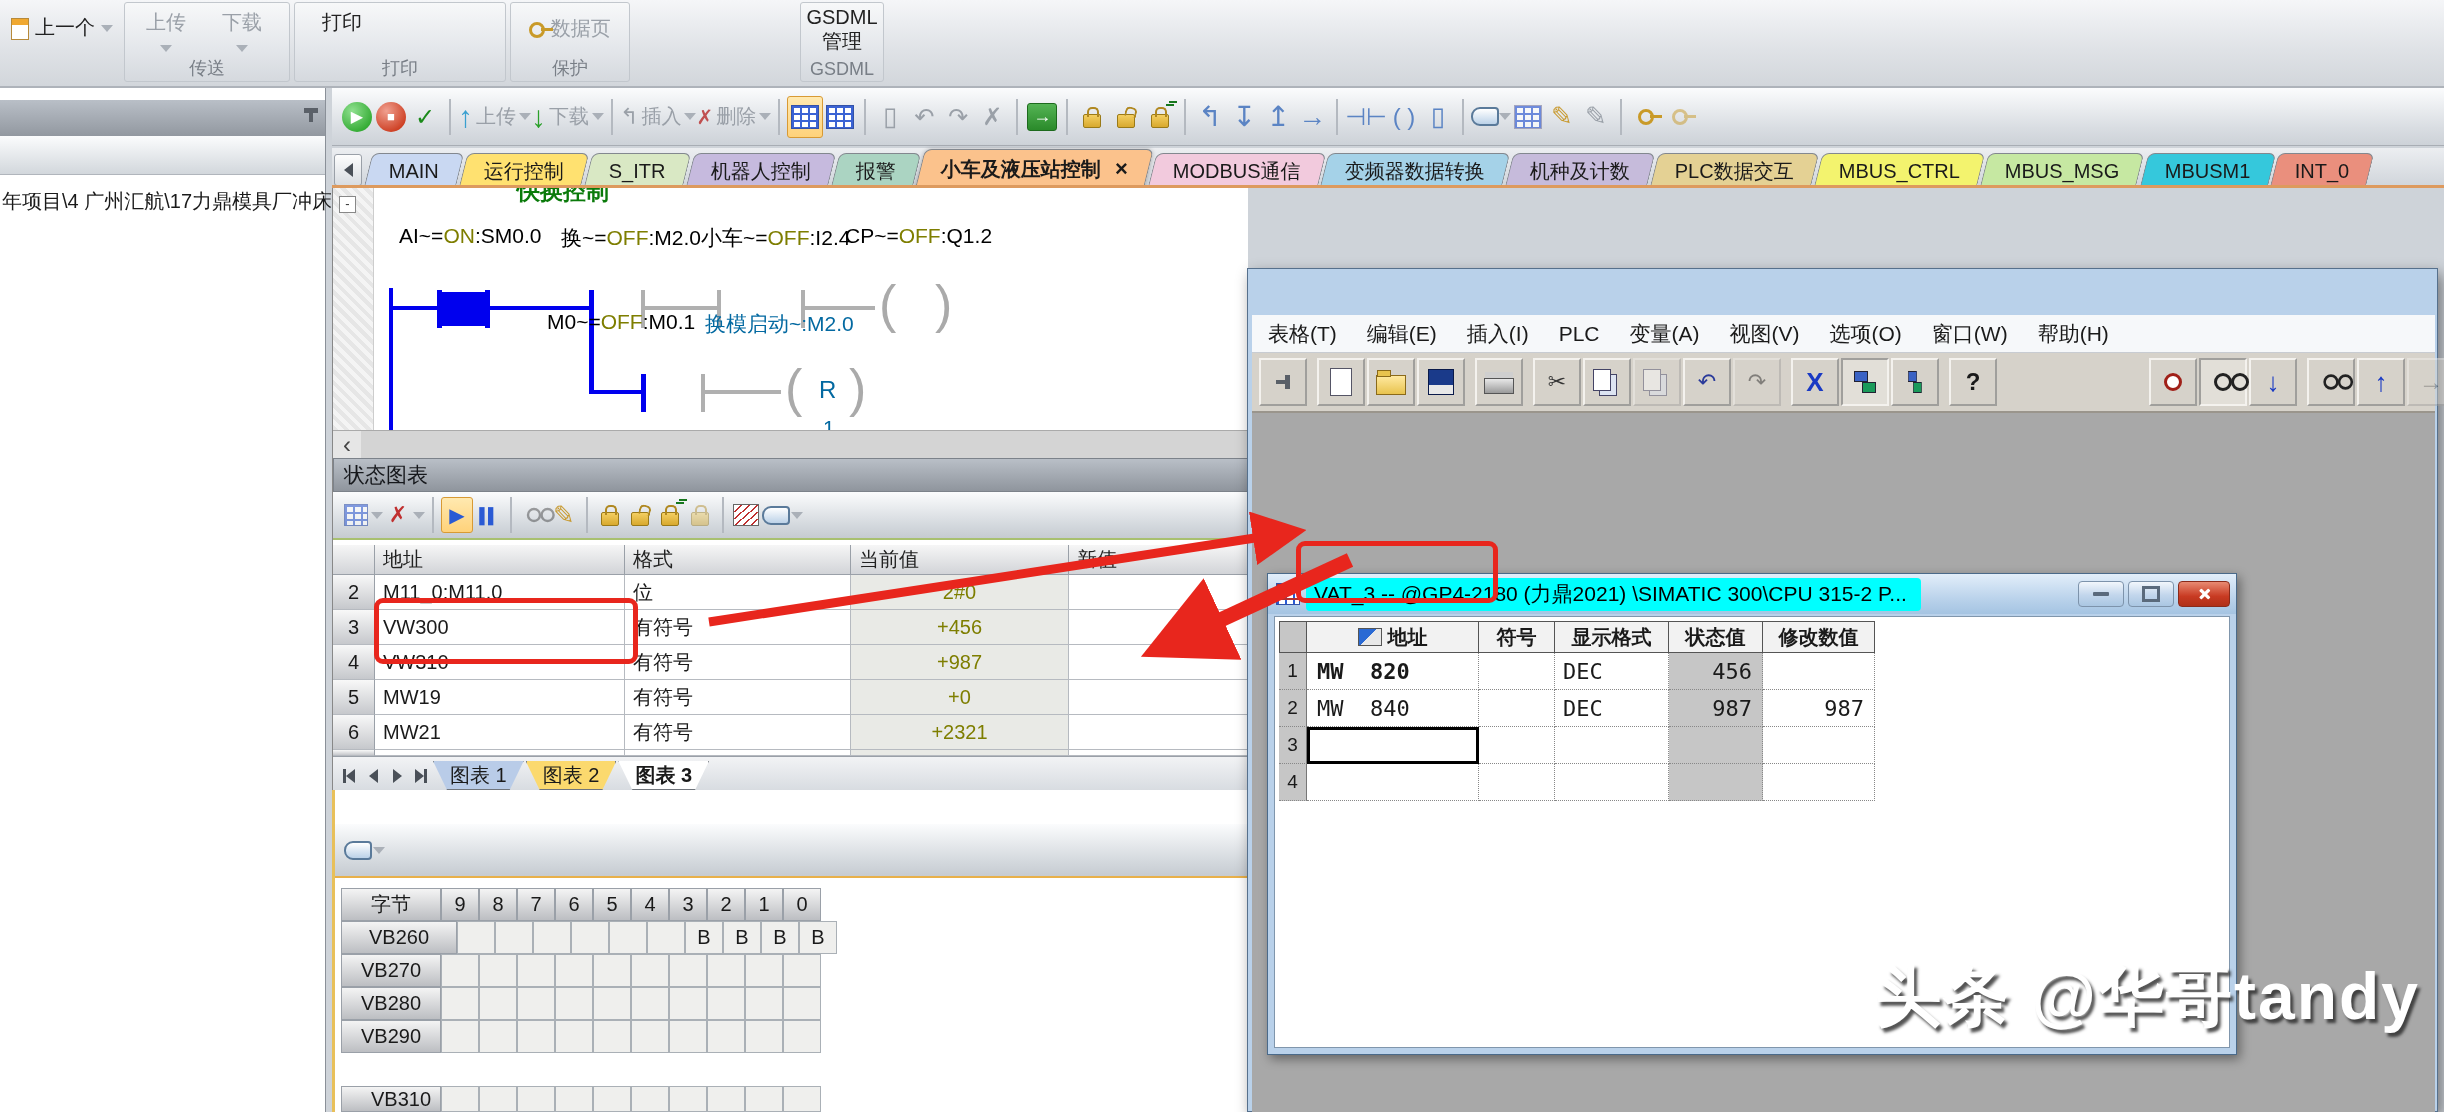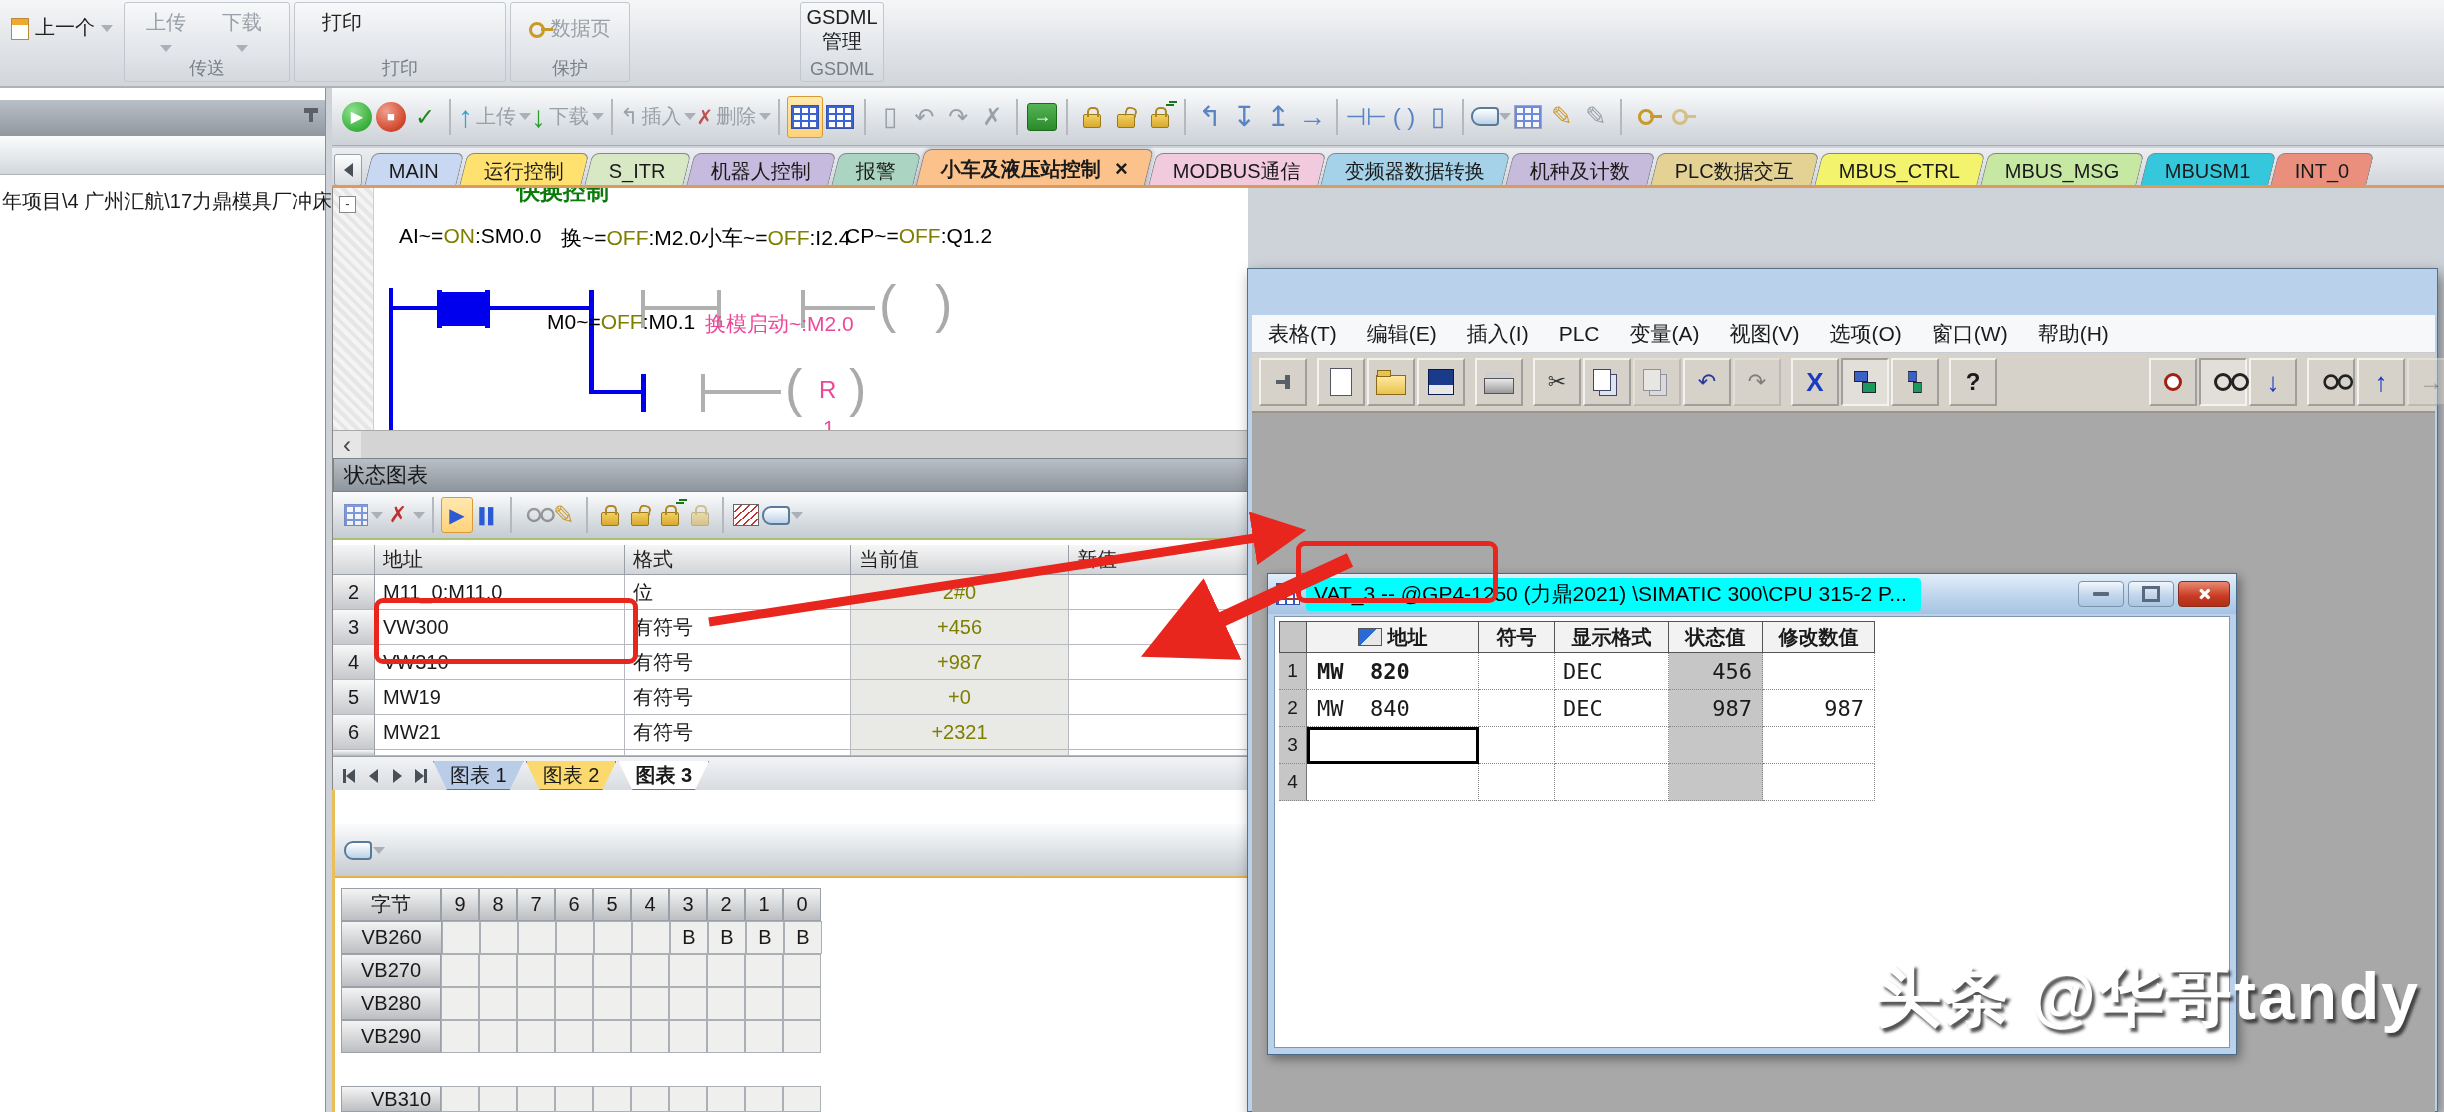--- a/index.html
+++ b/index.html
@@ -49,21 +49,21 @@
   .tri-r{width:0;height:0;border-top:7px solid transparent;border-bottom:7px solid transparent;border-left:9px solid #4a5058;}
   .bar-v{width:3px;height:14px;background:#4a5058;}
   
   #editor{left:332px;top:188px;width:915px;height:270px;background:#fff;overflow:hidden;border-left:1px solid #888;}
   #editor .margin{position:absolute;left:0;top:0;width:40px;height:242px;background:repeating-linear-gradient(45deg,#e6e6e6 0 4px,#f4f4f4 4px 8px);border-right:1px solid #cdcdcd;}
   .minusbox{position:absolute;width:15px;height:15px;background:#fff;border:1px solid #888;font-size:13px;line-height:13px;text-align:center;color:#333;}
   .lline{position:absolute;background:#0000ee;}
   .gline{position:absolute;background:#b0b0b0;}
   .llabel{position:absolute;font-size:21px;white-space:nowrap;color:#000;}
   .state{color:#7e7e00;}
-  .glabel2{color:#ec4899;}
+  .glabel2{color:#0369a1;}
   .paren{position:absolute;font-size:52px;color:#aaaaaa;font-weight:normal;}
   #hscroll{position:absolute;left:0;top:242px;width:915px;height:28px;background:#d4d4d4;border-top:1px solid #aaa;}
   #hscroll .btn{position:absolute;left:0;top:0;width:28px;height:27px;background:#e6e6e6;display:flex;align-items:center;justify-content:center;}
   
   .ptitle{position:absolute;left:0;width:1073px;height:34px;background:linear-gradient(#b9bfc7,#8f959d);border:1px solid #7c828a;box-sizing:border-box;font-size:21px;color:#16181c;display:flex;align-items:center;padding-left:10px;}
   .ptool{position:absolute;left:0;width:915px;background:linear-gradient(#fbfcfd,#d2d7dc 75%,#c6cbd1);border-bottom:2px solid #a8c070;display:flex;align-items:center;padding-left:8px;box-sizing:border-box;}
   .sbtn{display:flex;align-items:center;justify-content:center;min-width:30px;height:34px;font-size:20px;flex:none;}
   #status-panel{left:332px;top:458px;width:915px;height:332px;background:#fff;border-left:1px solid #888;}
   .srow{position:absolute;left:0;width:915px;height:35px;display:flex;}
   .scell{box-sizing:border-box;border-right:1px solid #b6bac0;border-bottom:1px solid #b6bac0;font-size:20px;display:flex;align-items:center;padding-left:8px;overflow:hidden;}
@@ -530,21 +530,21 @@
       <div class="xcell" style="width:38px;">7</div>
       <div class="xcell" style="width:38px;">6</div>
       <div class="xcell" style="width:38px;">5</div>
       <div class="xcell" style="width:38px;">4</div>
       <div class="xcell" style="width:38px;">3</div>
       <div class="xcell" style="width:38px;">2</div>
       <div class="xcell" style="width:38px;">1</div>
       <div class="xcell" style="width:38px;">0</div>
     </div>
     <div class="xrow" style="top:131px;">
-      <div class="xcell" style="width:101px;">VB260</div>
+      <div class="xcell" style="width:116px;">VB260</div>
       <div class="xdata" style="width:38px;"></div>
       <div class="xdata" style="width:38px;"></div>
       <div class="xdata" style="width:38px;"></div>
       <div class="xdata" style="width:38px;"></div>
       <div class="xdata" style="width:38px;"></div>
       <div class="xdata" style="width:38px;"></div>
       <div class="xdata" style="width:38px;">B</div>
       <div class="xdata" style="width:38px;">B</div>
       <div class="xdata" style="width:38px;">B</div>
       <div class="xdata" style="width:38px;">B</div>
@@ -682,21 +682,21 @@
         </span>
       <span class="vbtn dim">
           <span style="font-style:italic;font-size:24px;color:#555;">→</span>
         </span>
     </div>
 
     <div style="position:absolute;left:4px;top:144px;width:1183px;height:700px;background:#a8a8a8;">
       <div id="vat-inner">
         <div class="tbar2">
           <span class="grid-ic" style="width:22px;height:20px;background-image:linear-gradient(#b03030 2px,transparent 2px),linear-gradient(90deg,#2a5ad4 2px,transparent 2px);margin-right:6px;"></span>
-          <span class="cyan-hl" style="font-size:21px;">VAT_3 -- @GP4-1250 (力鼎2021) \SIMATIC 300\CPU 315-2 P...</span>
+          <span class="cyan-hl" style="font-size:21px;">VAT_3 -- @GP4-2180 (力鼎2021) \SIMATIC 300\CPU 315-2 P...</span>
           <span style="flex:1;"></span>
           <span class="wbtn" style="width:44px;height:24px;">
               <span class="glyph-min"></span>
             </span>
           <span class="wbtn" style="width:44px;height:24px;">
               <span class="glyph-max"></span>
             </span>
           <span class="wbtn close" style="width:50px;height:24px;margin-right:6px;">
               <span class="glyph-x" style="transform:scale(.8);"></span>
             </span>

